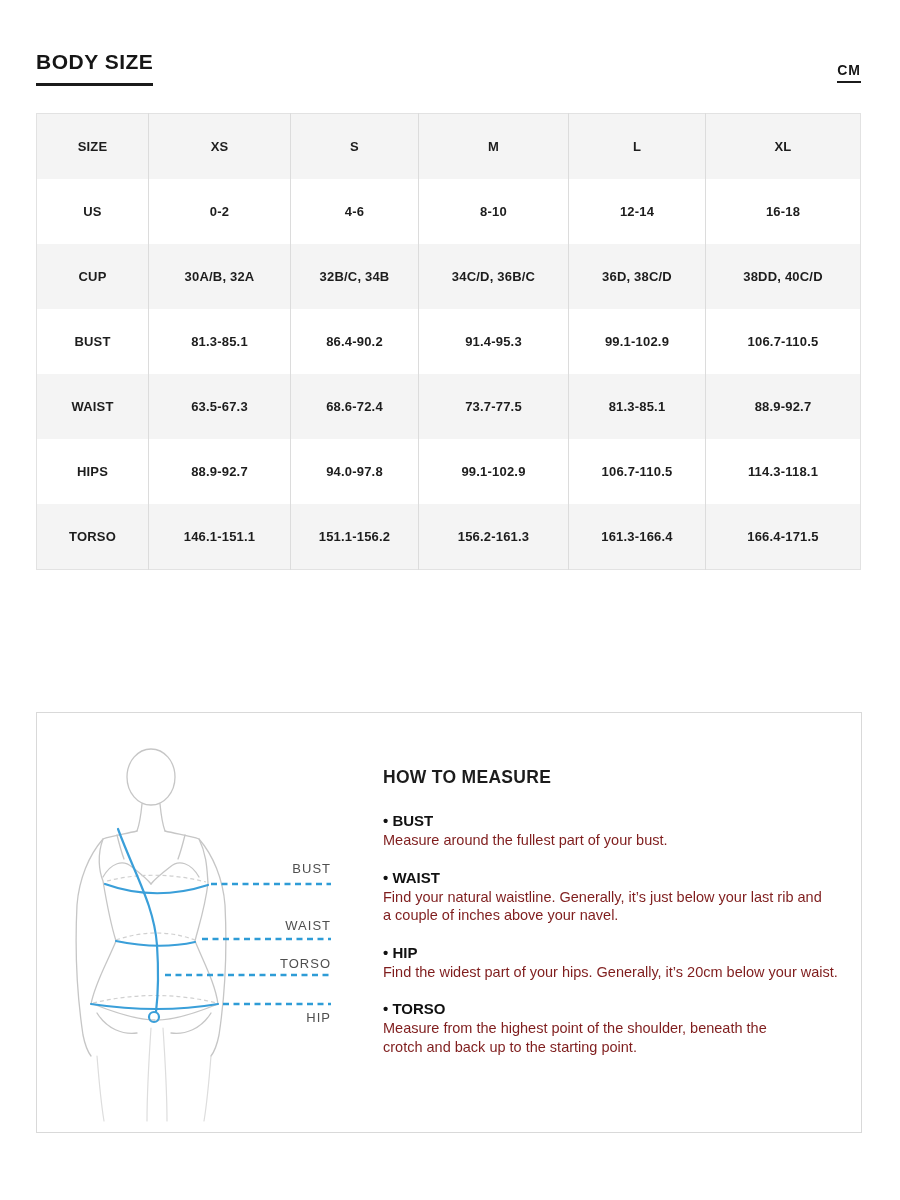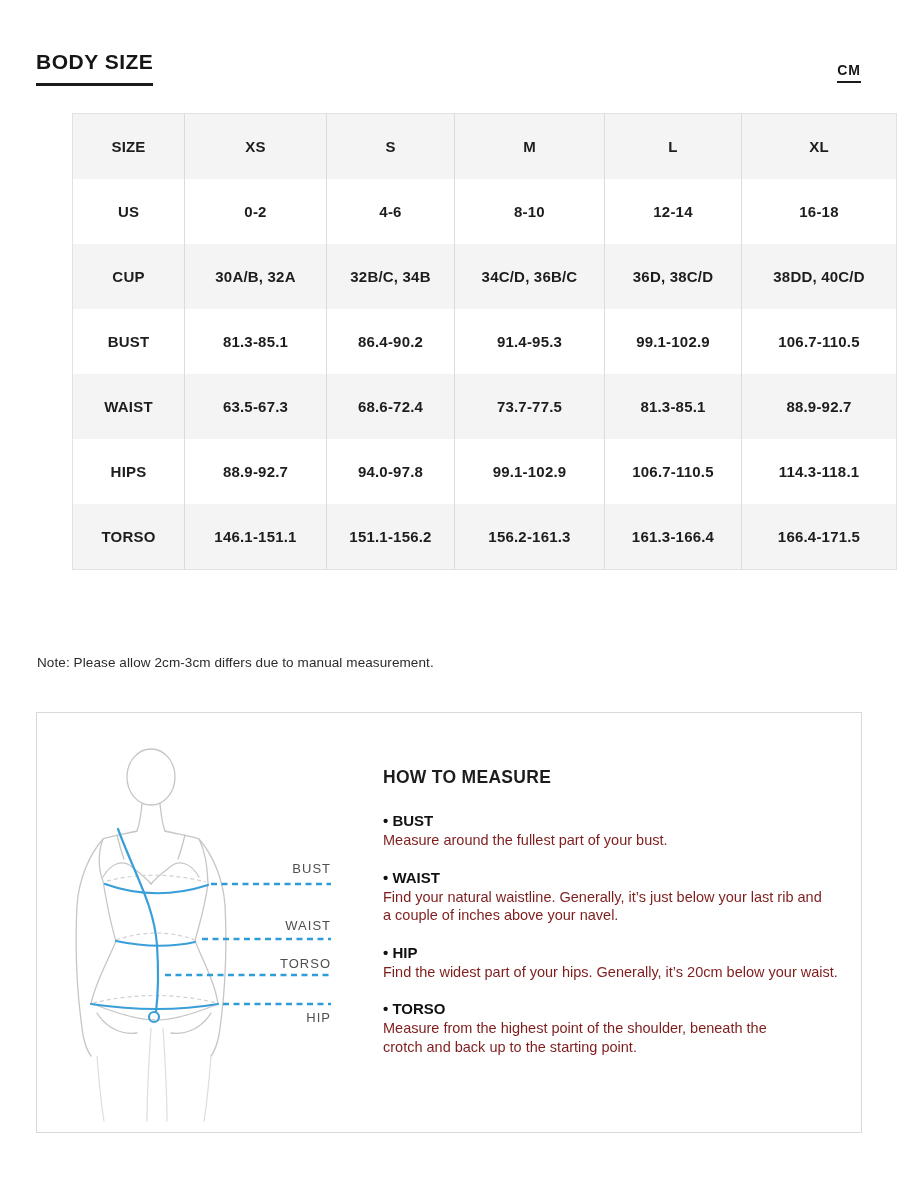--- a/index.html
+++ b/index.html
@@ -15,23 +15,22 @@
   }
   .unit-toggle{
     position:absolute;right:39px;top:62px;
     font-size:14px;font-weight:bold;letter-spacing:1px;color:#161616;
     border-bottom:2px solid #1b1b1b;padding-bottom:3px;cursor:pointer;text-decoration:none;
   }
   
   table.size-table{
     position:absolute;left:36px;top:113px;width:824px;
     border-collapse:collapse;table-layout:fixed;
-    font-size:15px;color:#1d1d1d;
+    font-size:13px;color:#1d1d1d;
     border:1px solid #e2e2e2;
-    margin-left:36px;
   }
   table.size-table th,table.size-table td{
     height:65px;text-align:center;vertical-align:middle;
     border-left:1px solid #dcdcdc;padding:0 4px;
     font-weight:700;letter-spacing:.2px;
   }
   table.size-table th:first-child,table.size-table td:first-child{border-left:none;}
   table.size-table th[scope="row"],table.size-table thead th.first{font-weight:700;}
   table.size-table thead tr{background:#f4f4f4;}
   table.size-table tbody tr:nth-child(even){background:#f4f4f4;}
@@ -131,21 +130,20 @@
         <th scope="row">TORSO</th>
         <td>146.1-151.1</td>
         <td>151.1-156.2</td>
         <td>156.2-161.3</td>
         <td>161.3-166.4</td>
         <td>166.4-171.5</td>
       </tr>
     </tbody>
   </table>
 
-  <p class="note">Note: Please allow 2cm-3cm differs due to manual measurement.</p>
 
   <section class="measure-box">
 
     <svg class="diagram" width="340" height="419" viewBox="0 0 340 419">
       <g fill="none" stroke="#c6c6c6" stroke-width="1.3" stroke-linecap="round">
 
         <ellipse cx="112" cy="64" rx="24" ry="28"></ellipse>
 
         <path d="M103,91 C102,101 101,110 98,118"></path>
         <path d="M121,91 C122,101 123,110 126,118"></path>

